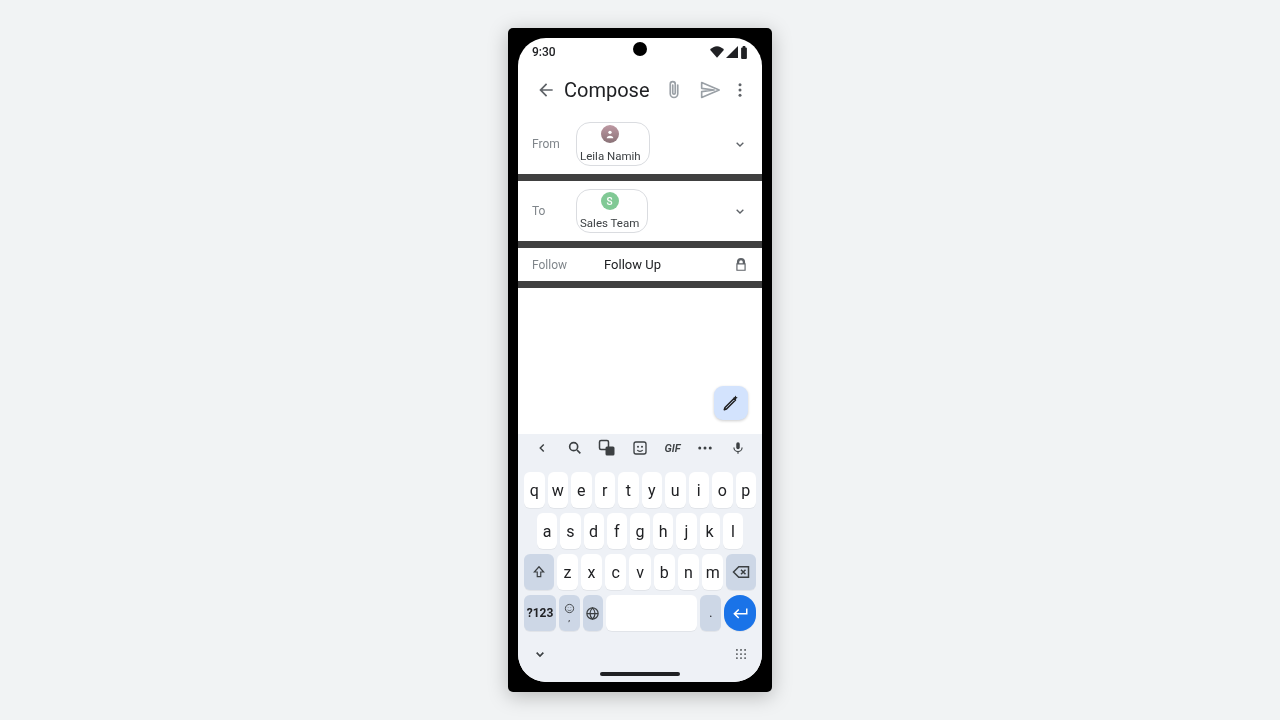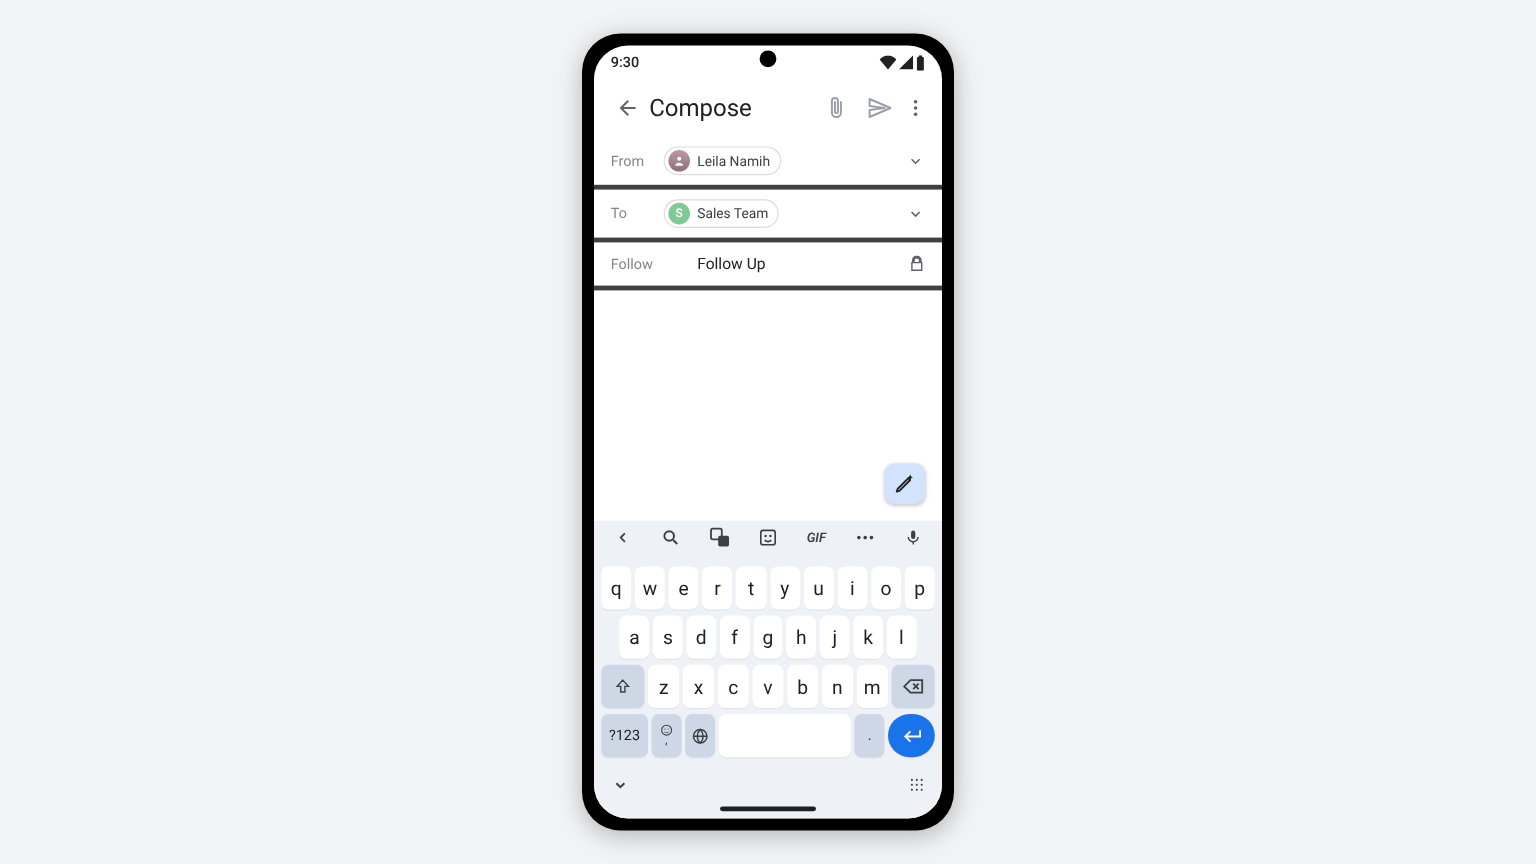--- a/index.html
+++ b/index.html
@@ -7,24 +7,24 @@
     background: #f1f3f4;
     width: 1280px;
     height: 720px;
     display: flex;
     align-items: center;
     justify-content: center;
     font-family: Roboto, "Helvetica Neue", Arial, sans-serif;
     color: #202124;
   }
   .phone {
-    width: 310px;
+    width: 264px;
     height: 664px;
     background: #000;
-    border-radius: 32px;
+    border-radius: 5px;
     padding: 10px;
     position: relative;
     box-shadow: 0 4px 20px rgba(0,0,0,0.25);
   }
   .screen {
     width: 100%;
     height: 100%;
     background: #fff;
     border-radius: 28px;
     overflow: hidden;
@@ -63,35 +63,36 @@
   .icon-btn {
     width: 36px; height: 36px;
     display: flex; align-items: center; justify-content: center;
     border-radius: 50%;
     cursor: pointer;
   }
   .field-row {
     display: flex;
     align-items: center;
     padding: 8px 14px;
-    border-bottom: 4px solid #404040;
+    border-bottom: 7px solid #404040;
     font-size: 12.5px;
     min-height: 40px;
     justify-content: center;
   }
   .field-label { color: #80868b; width: 44px; font-size: 12px; }
   .chip {
     display: inline-flex;
     align-items: center;
     gap: 6px;
     border: 1px solid #dadce0;
     border-radius: 14px;
     padding: 2px 8px 2px 3px;
     font-size: 11.5px;
     color: #3c4043;
+    flex-direction: column;
   }
   .chip-avatar {
     width: 18px; height: 18px; border-radius: 50%;
     display: flex; align-items: center; justify-content: center;
     font-size: 10px; color: #fff; font-weight: 500;
   }
   .avatar-leila { background: linear-gradient(#be99a3,#8a7277); }
   .avatar-sales { background: #81c995; }
   .chev { margin-left: auto; color: #5f6368; }
   .subject-val { color: #202124; font-size: 13px; margin-left: 20px; }
@@ -130,21 +131,21 @@
     height: 36px;
     background: #fff;
     border-radius: 6px;
     display: flex; align-items: center; justify-content: center;
     font-size: 16px;
     color: #202124;
     cursor: pointer;
     box-shadow: 0 1px 0 rgba(0,0,0,0.05);
   }
   .key.special { background: #cdd7e6; font-size: 12px; }
-  .key.wide { flex: 1.4; }
+  .key.wide { flex: 1.4; font-weight: bold; }
   .key.space { flex: 4; }
   .key.enter { background: #1a73e8; color:#fff; flex:1.4; border-radius:18px; }
   .row2-pad { flex: 0.5; visibility: hidden; }
   .sym-key { font-size: 11px; }
   .kb-nav { height: 28px; display:flex; align-items:center; justify-content:space-between; padding:0 14px; }
   .nav-pill { width:80px; height:4px; background:#202124; border-radius:2px; margin:4px auto 6px; }
   svg { display:block; }
 </style>
 </head>
 <body>

